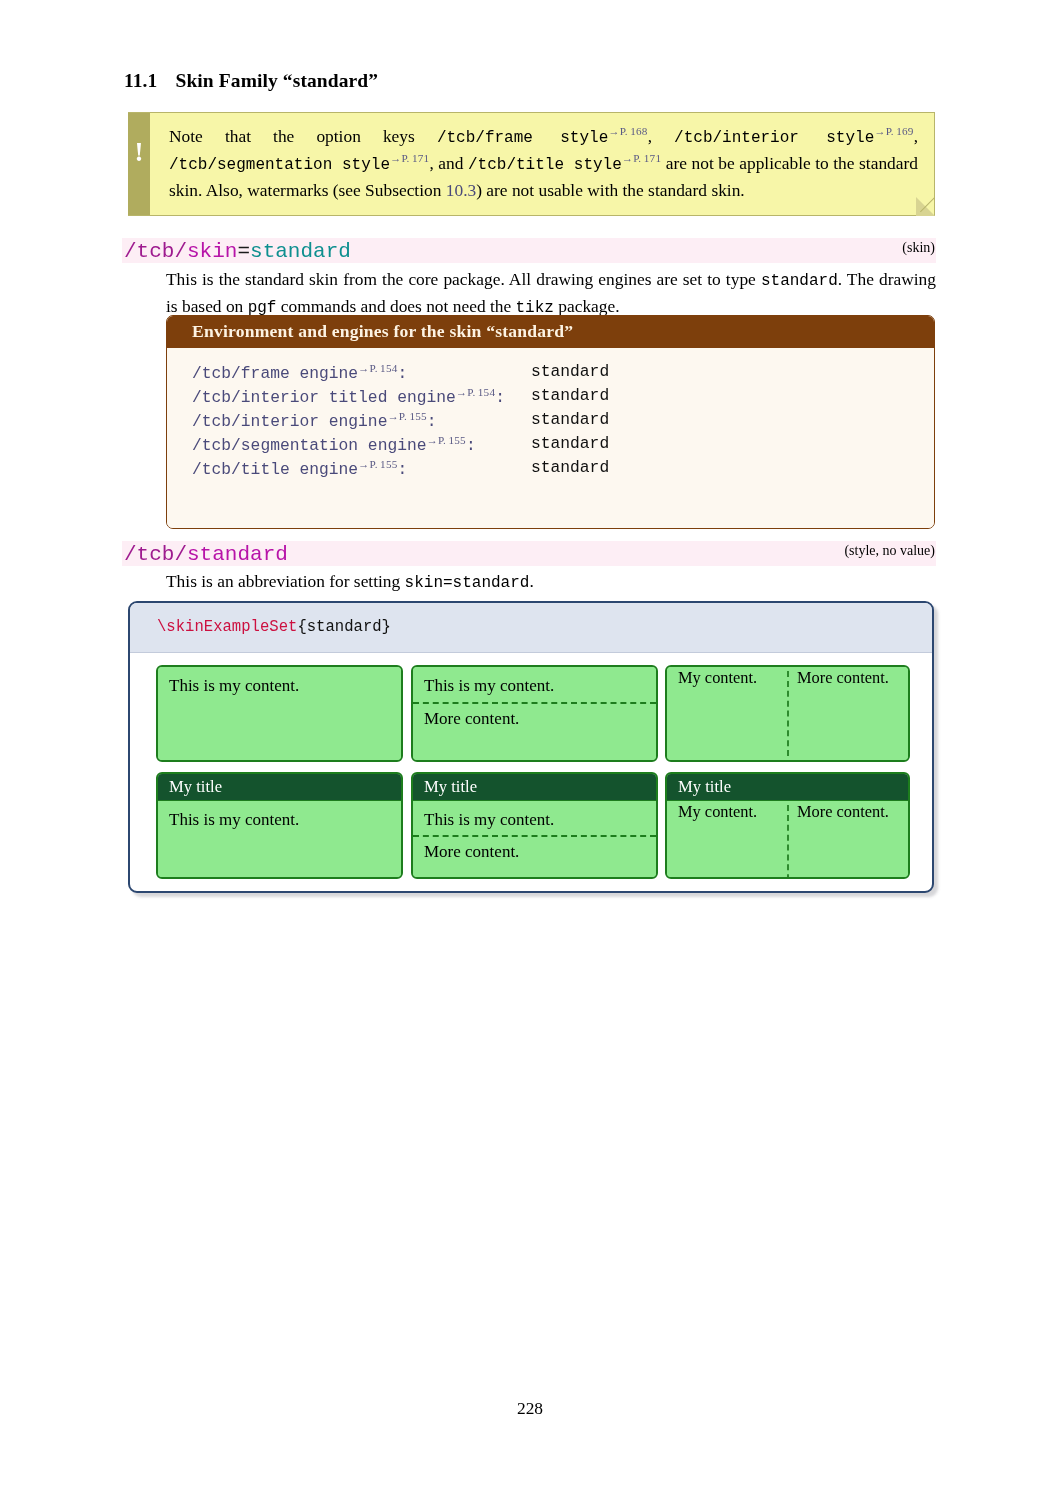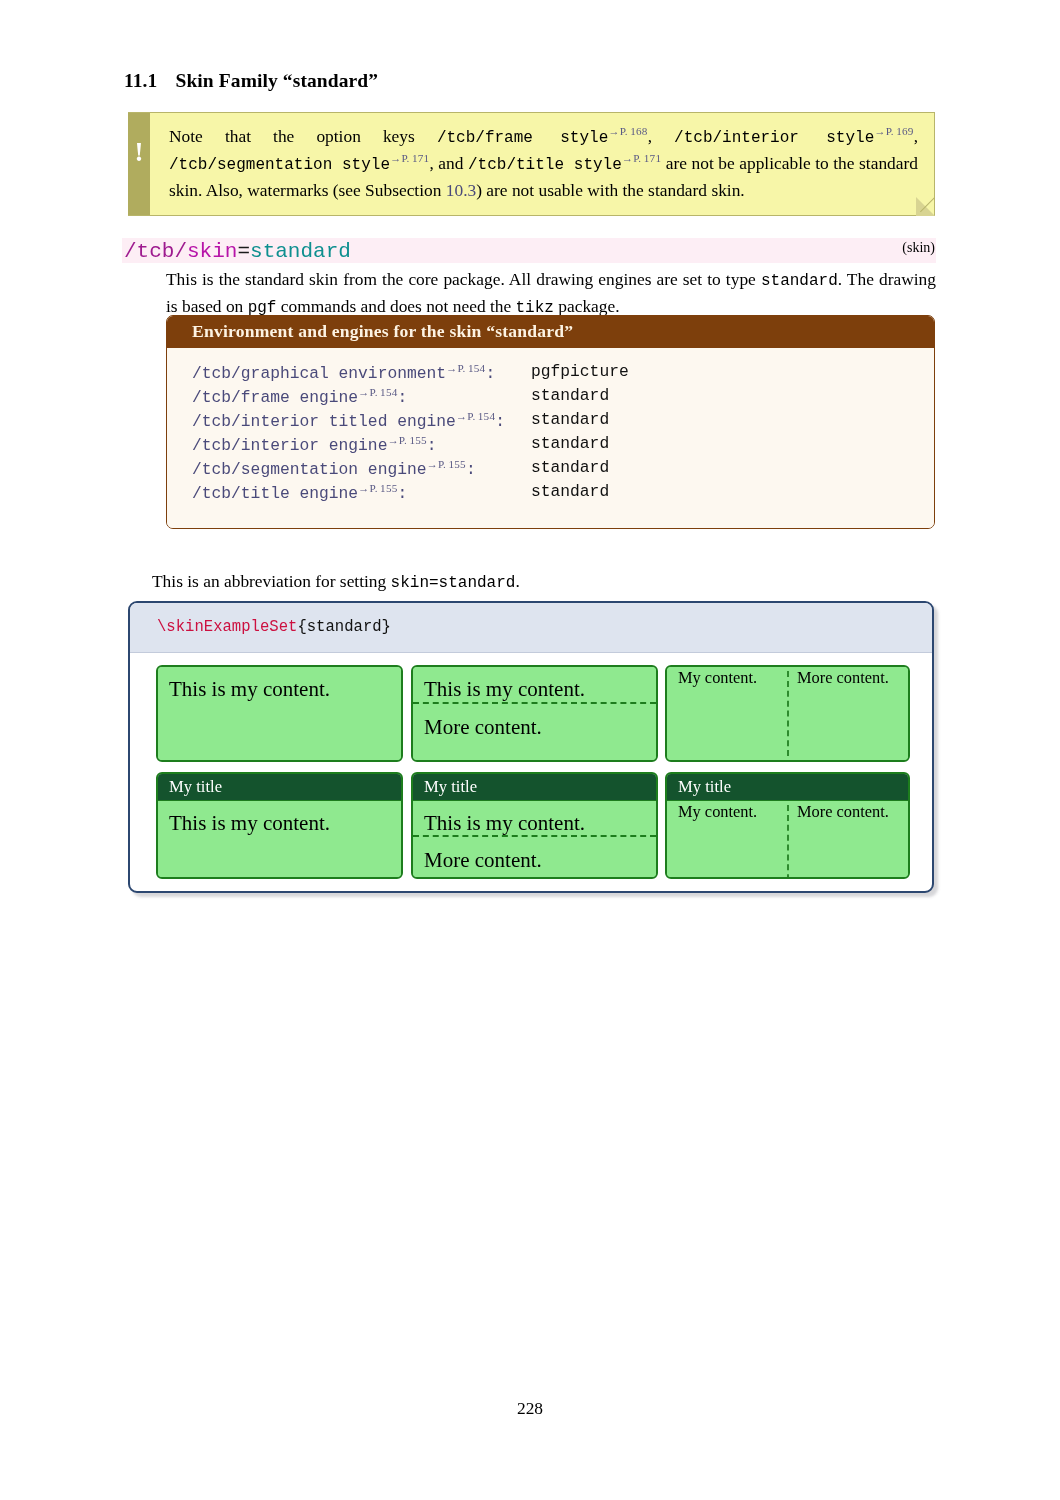--- a/index.html
+++ b/index.html
@@ -253,21 +253,21 @@
     box-sizing: border-box;
     height: 27px;
     line-height: 20px;
   }
   .gbody {
     position: relative;
     height: 100%;
     background: #8fe98f;
   }
   .gtext {
-    font-size: 21px;
+    font-size: 17px;
     padding: 8px 15px 0 11px;
     line-height: 1.35;
   }
   .gseg-h {
     position: absolute;
     left: 0; right: 0;
     border-top: 2px dashed #1d7d1d;
     height: 0;
   }
   .gseg-v {
@@ -320,24 +320,20 @@
 
   <div class="para" style="left:166px; top:266px; width:770px;">
     <span>This is the standard skin from the core package.  All drawing engines are set to type</span>
     <span class="mono">standard</span><span>. The drawing is based on </span><span class="mono">pgf</span><span> commands and does not need the </span><span class="mono">tikz</span><span> package.</span>
   </div>
 
   <div class="env-box">
     <div class="env-title">Environment and engines for the skin “standard”</div>
     <div class="env-body">
 
-      <div class="env-row">
-        <span class="env-key"><span>/tcb/graphical environment</span><sup class="pref">→P. 154</sup><span class="colon">:</span></span>
-        <span class="env-val">pgfpicture</span>
-      </div>
 
       <div class="env-row">
         <span class="env-key"><span>/tcb/frame engine</span><sup class="pref">→P. 154</sup><span class="colon">:</span></span>
         <span class="env-val">standard</span>
       </div>
 
       <div class="env-row">
         <span class="env-key"><span>/tcb/interior titled engine</span><sup class="pref">→P. 154</sup><span class="colon">:</span></span>
         <span class="env-val">standard</span>
       </div>
@@ -353,22 +349,26 @@
       </div>
 
       <div class="env-row">
         <span class="env-key"><span>/tcb/title engine</span><sup class="pref">→P. 155</sup><span class="colon">:</span></span>
         <span class="env-val">standard</span>
       </div>
 
     </div>
   </div>
 
-
-  <div class="para" style="left:152px; top:568px; width:770px;">
+  <div class="keyline" style="top:541px;">
+    <div class="kname"><span class="c-tcb">/tcb/</span><span class="c-style">standard</span></div>
+    <div class="ktype">(style, no value)</div>
+  </div>
+
+  <div class="para" style="left:166px; top:568px; width:770px;">
     <span>This is an abbreviation for setting </span><span class="mono">skin=standard</span><span>.</span>
   </div>
 
   <div class="ex-box">
     <div class="ex-head">
       <span class="code"><span class="c-cmd">\skinExampleSet</span><span class="c-arg">{standard}</span></span>
     </div>
     <div class="ex-body">
       <div class="demo-grid">
 

